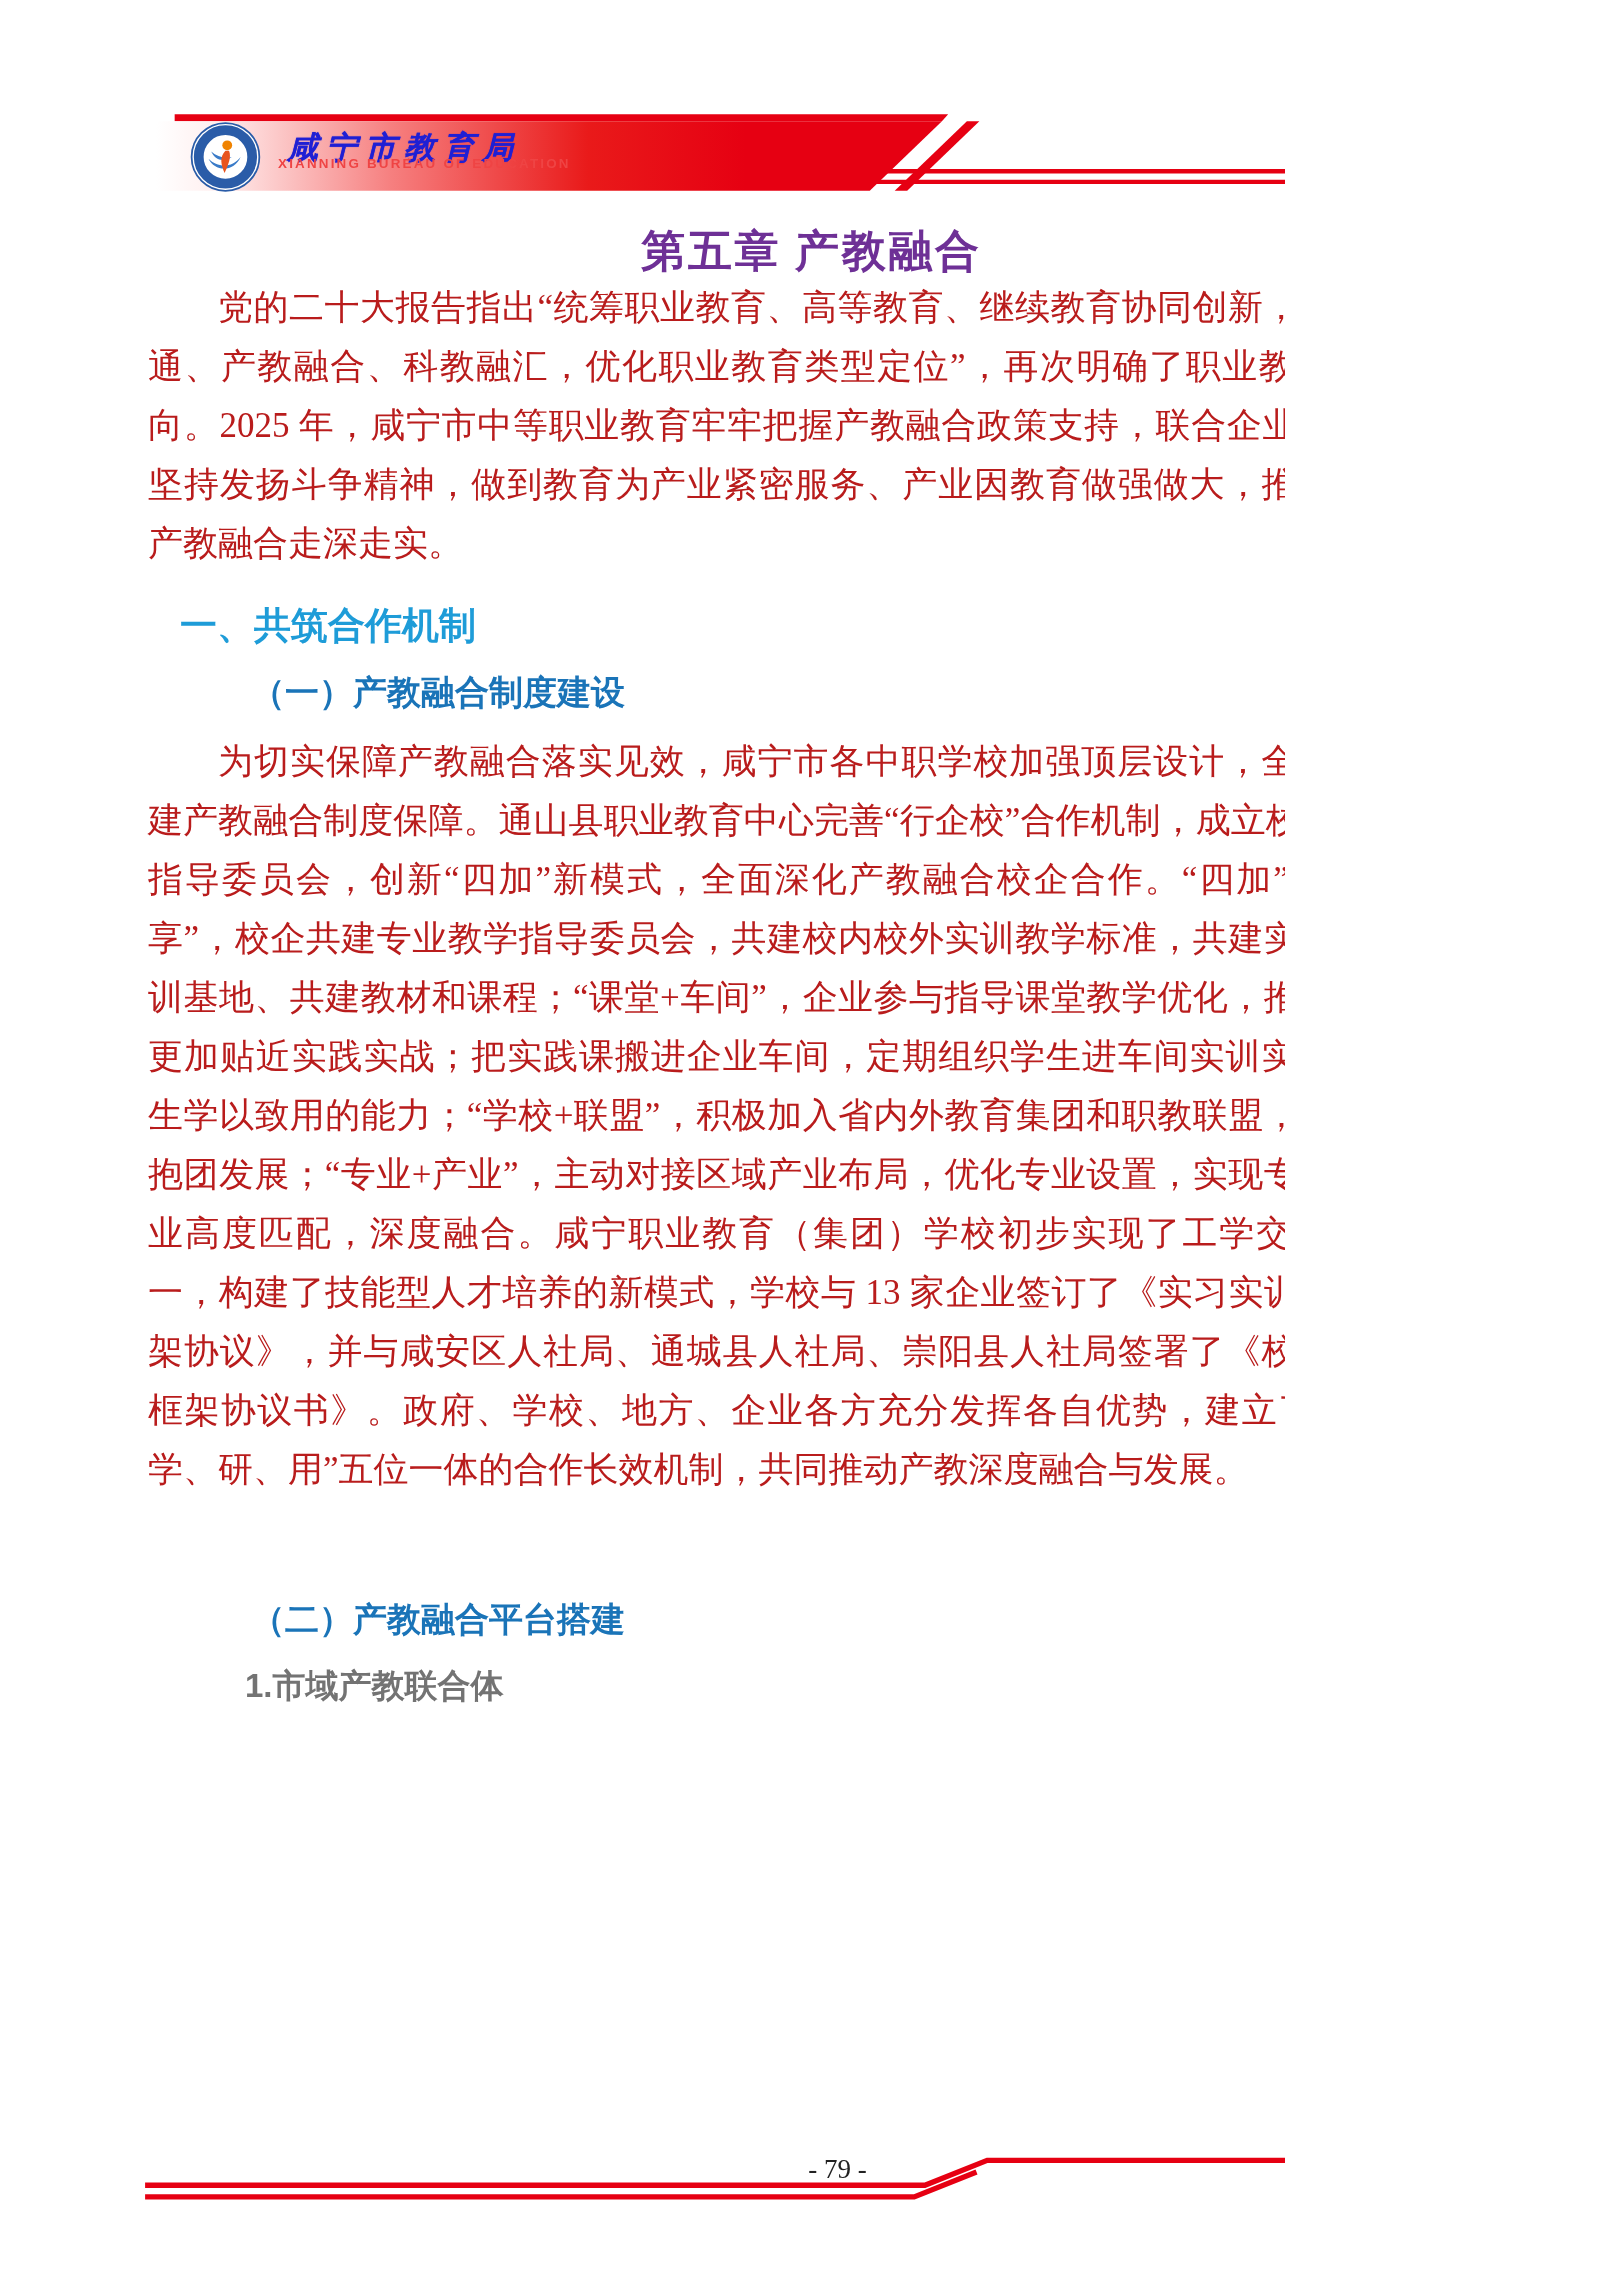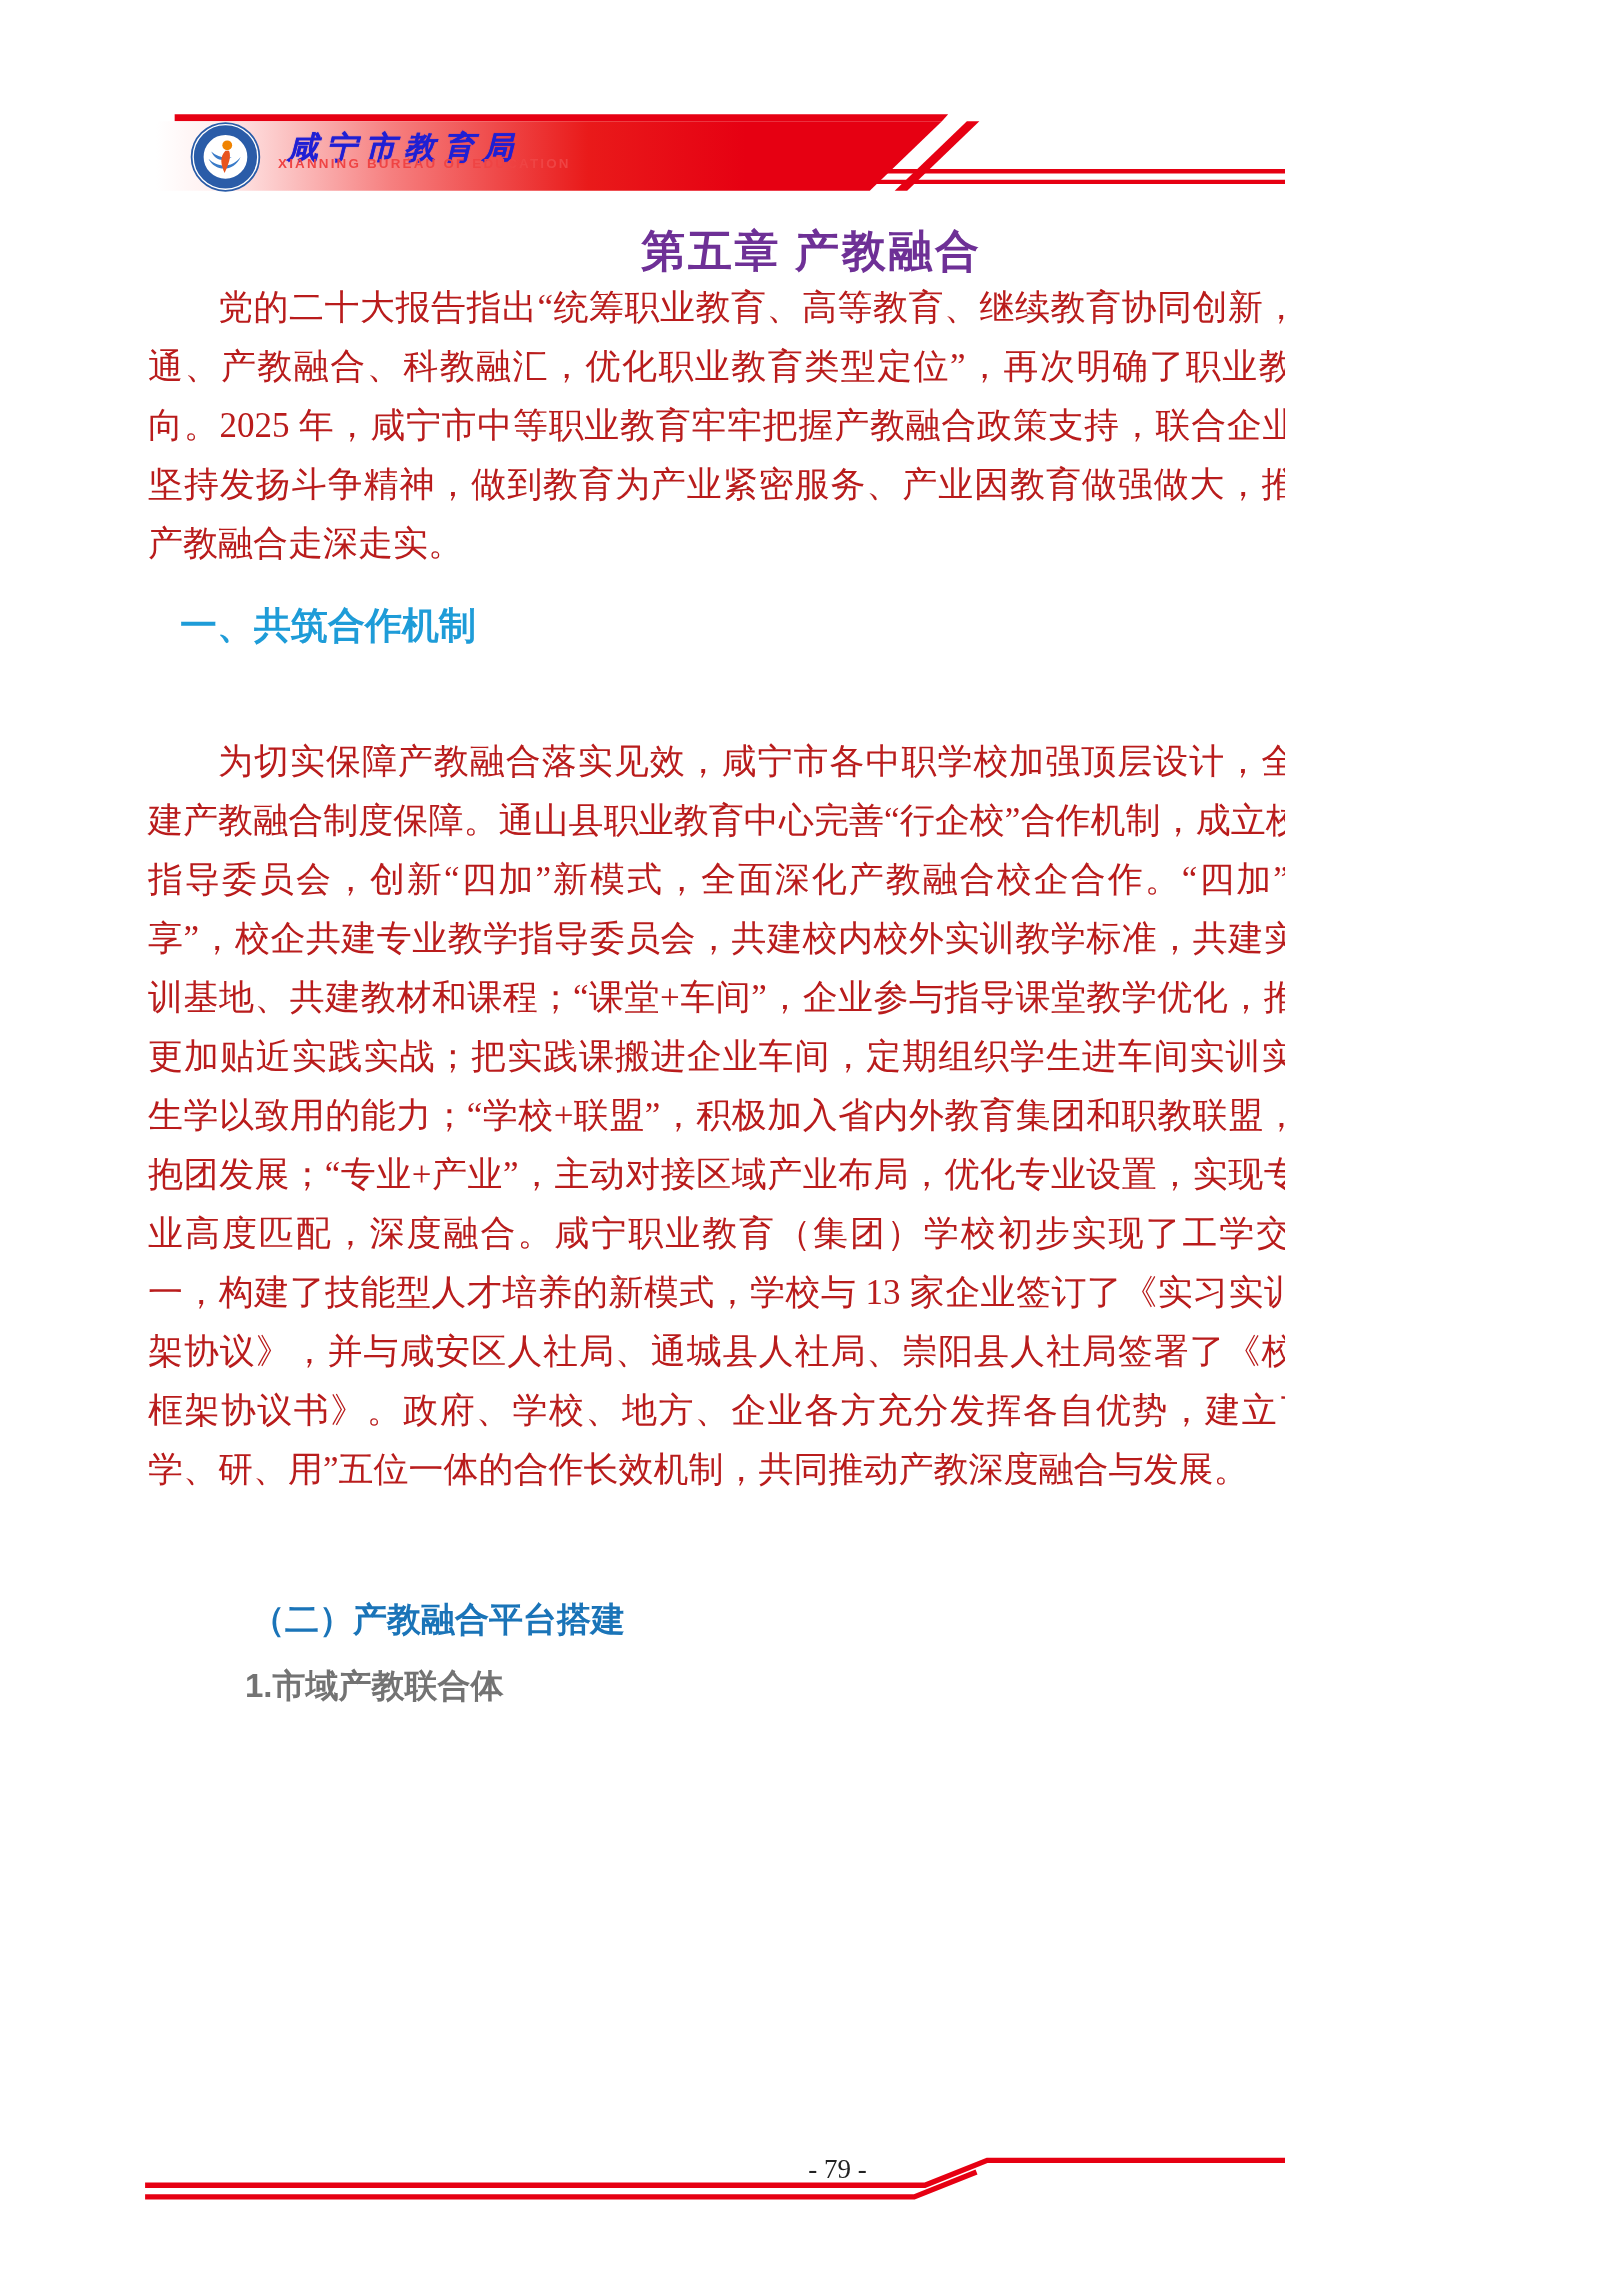--- a/index.html
+++ b/index.html
@@ -119,20 +119,21 @@
 
   <div class="brand-cn">咸宁市教育局</div>
   <div class="brand-en">XIANNING BUREAU OF EDUCATION</div>
 
   <h1 class="chapter-title">第五章 产教融合</h1>
 
   <p class="body-para" style="top:278px;">党的二十大报告指出“统筹职业教育、高等教育、继续教育协同创新，推进职普融通、产教融合、科教融汇，优化职业教育类型定位”，再次明确了职业教育的发展方向。2025 年，咸宁市中等职业教育牢牢把握产教融合政策支持，联合企业形成合力，坚持发扬斗争精神，做到教育为产业紧密服务、产业因教育做强做大，推进职业教育产教融合走深走实。</p>
 
   <h2 class="sec-heading" style="top:601px;">一、共筑合作机制</h2>
 
+  <h3 class="sub-heading" style="top:670px;">（一）产教融合制度建设</h3>
 
   <p class="body-para" style="top:732px;">为切实保障产教融合落实见效，咸宁市各中职学校加强顶层设计，全面部署，构建产教融合制度保障。通山县职业教育中心完善“行企校”合作机制，成立校企合作实训指导委员会，创新“四加”新模式，全面深化产教融合校企合作。“四加”即“共建+共享”，校企共建专业教学指导委员会，共建校内校外实训教学标准，共建实训车间、实训基地、共建教材和课程；“课堂+车间”，企业参与指导课堂教学优化，推动课动教学更加贴近实践实战；把实践课搬进企业车间，定期组织学生进车间实训实操，提高学生学以致用的能力；“学校+联盟”，积极加入省内外教育集团和职教联盟，借力发展、抱团发展；“专业+产业”，主动对接区域产业布局，优化专业设置，实现专业与本地产业高度匹配，深度融合。咸宁职业教育（集团）学校初步实现了工学交替、校厂合一，构建了技能型人才培养的新模式，学校与 13 家企业签订了《实习实训基地共建框架协议》，并与咸安区人社局、通城县人社局、崇阳县人社局签署了《校地战略合作框架协议书》。政府、学校、地方、企业各方充分发挥各自优势，建立了“产、教、学、研、用”五位一体的合作长效机制，共同推动产教深度融合与发展。</p>
 
   <h3 class="sub-heading" style="top:1597px;">（二）产教融合平台搭建</h3>
 
   <h4 class="item-heading" style="top:1656px;">1.市域产教联合体</h4>
 
 
   <svg class="footer-art" width="1621" height="154" viewBox="0 0 1819 173">
     <polyline points="162,52 1038,52 1108,24 1645,24" fill="none" stroke="#e60012" stroke-width="6"></polyline>

